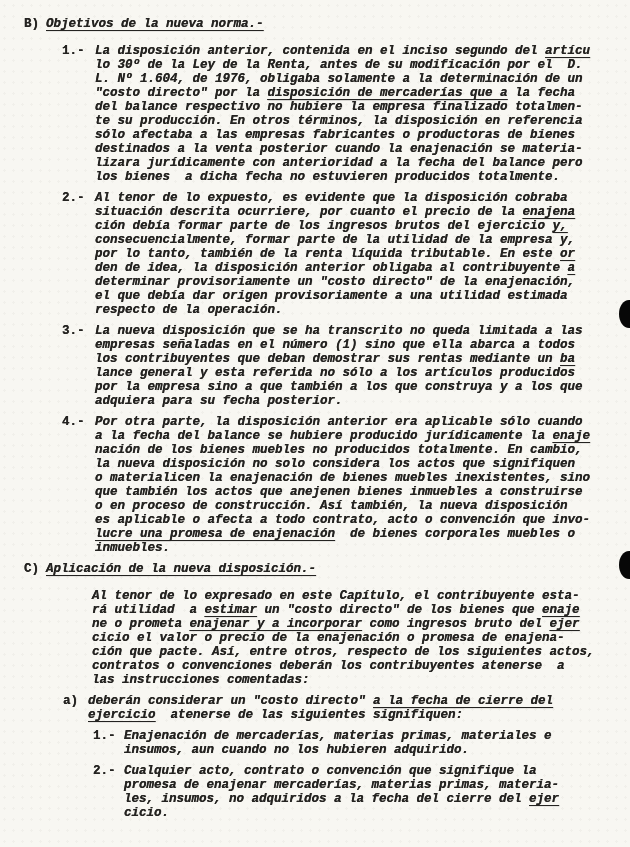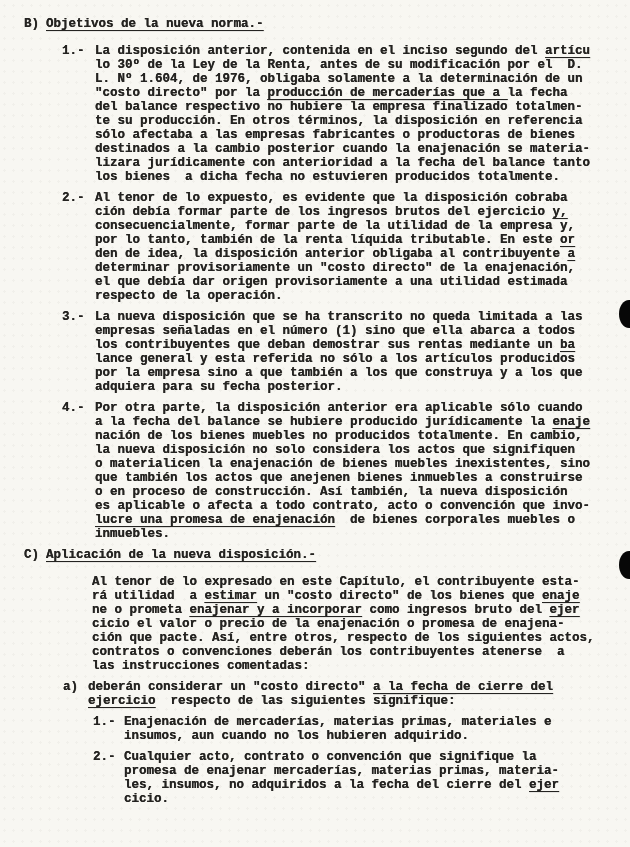--- a/index.html
+++ b/index.html
@@ -15,21 +15,21 @@
     padding-top:17px;
     font-family:"Liberation Mono","DejaVu Sans Mono",monospace;
     font-size:12.5px;
     font-weight:700;
     color:#242321;
     text-shadow:0 0 0.6px rgba(25,22,18,0.85), 0.4px 0.4px 0 rgba(25,22,18,0.2);
   }
   .block{display:flex;margin:0 0 7px 0;}
   .block .label{flex:none;white-space:pre;}
   .lines{flex:1 1 auto;min-width:0;}
-  .line{white-space:pre;line-height:14px;height:14px;}
+  .line{white-space:pre;line-height:14px;height:14px;font-style:italic;}
   .heading{margin-left:24px;margin-bottom:13px;}
   .heading .label{width:22px;}
   .heading-c{margin-top:5px;}
   .l1{margin-left:62px;}
   .l1 .label{width:33px;}
   .plain{margin-left:92px;align-items:center;}
   .la{margin-left:63px;}
   .la .label{width:25px;}
   .l2{margin-left:93px;}
   .l2 .label{width:31px;}
@@ -53,33 +53,34 @@
         <div class="lines">
           <div class="line"><span class="u">Objetivos de la nueva norma.-</span></div>
         </div>
       </div>
       <div class="block l1">
         <span class="label">1.-</span>
         <div class="lines">
           <div class="line"><span class="">La disposición anterior, contenida en el inciso segundo del </span><span class="u">artícu</span></div>
           <div class="line"><span class="">lo 30º de la Ley de la Renta, antes de su modificación por el  D.</span></div>
           <div class="line"><span class="">L. Nº 1.604, de 1976, obligaba solamente a la determinación de un</span></div>
-          <div class="line"><span class="">"costo directo" por la </span><span class="u">producción de mercaderías</span><span class=""> que a la fecha</span></div>
+          <div class="line"><span class="">"costo directo" por la </span><span class="u">disposición de mercaderías</span><span class=""> que a la fecha</span></div>
           <div class="line"><span class="">del balance respectivo </span><span class="o">no hubiere la empresa finalizado</span><span class=""> totalmen-</span></div>
           <div class="line"><span class="">te su producción. En otros términos, la disposición en referencia</span></div>
           <div class="line"><span class="">sólo afectaba a las empresas fabricantes o productoras de bienes</span></div>
-          <div class="line"><span class="">destinados a la cambio posterior cuando la enajenación se materia-</span></div>
-          <div class="line"><span class="">lizara jurídicamente con anterioridad a la fecha del balance tanto</span></div>
+          <div class="line"><span class="">destinados a la venta posterior cuando la enajenación se materia-</span></div>
+          <div class="line"><span class="">lizara jurídicamente con anterioridad a la fecha del balance pero</span></div>
           <div class="line"><span class="">los bienes  a dicha fecha no estuvieren producidos totalmente.</span></div>
         </div>
       </div>
       <div class="block l1">
         <span class="label">2.-</span>
         <div class="lines">
           <div class="line"><span class="">Al tenor de lo expuesto, es evidente que la disposición cobraba</span></div>
+          <div class="line"><span class="">situación descrita ocurriere, por cuanto el precio de la </span><span class="u">enajena</span></div>
           <div class="line"><span class="">ción debía formar parte de los ingresos brutos del ejercicio </span><span class="u">y,</span></div>
           <div class="line"><span class="">consecuencialmente, formar parte de la utilidad de la empresa y,</span></div>
           <div class="line"><span class="">por lo tanto, también de la renta líquida tributable. En este </span><span class="u">or</span></div>
           <div class="line"><span class="">den de idea, la disposición anterior obligaba al contribuyente </span><span class="u">a</span></div>
           <div class="line"><span class="">determinar provisoriamente un "costo directo" de la enajenación,</span></div>
           <div class="line"><span class="">el que debía dar origen provisoriamente a una utilidad estimada</span></div>
           <div class="line"><span class="">respecto de la operación.</span></div>
         </div>
       </div>
       <div class="block l1">
@@ -122,21 +123,21 @@
           <div class="line"><span class="">cicio el valor o precio de la enajenación o promesa de enajena-</span></div>
           <div class="line"><span class="">ción que pacte. Así, entre otros, respecto de los siguientes actos,</span></div>
           <div class="line"><span class="">contratos o convenciones deberán los contribuyentes atenerse  a</span></div>
           <div class="line"><span class="">las instrucciones comentadas:</span></div>
         </div>
       </div>
       <div class="block la">
         <span class="label">a)</span>
         <div class="lines">
           <div class="line"><span class="">deberán considerar un "costo directo" </span><span class="u">a la fecha de cierre del</span></div>
-          <div class="line"><span class="u">ejercicio</span><span class="">  respecto de las siguientes </span><span class="o">signifique:</span></div>
+          <div class="line"><span class="u">ejercicio</span><span class="">  atenerse de las siguientes </span><span class="o">signifiquen:</span></div>
         </div>
       </div>
       <div class="block l2">
         <span class="label">1.-</span>
         <div class="lines">
           <div class="line"><span class="">Enajenación de mercaderías, materias primas, materiales e</span></div>
           <div class="line"><span class="">insumos, aun cuando no los hubieren adquirido.</span></div>
         </div>
       </div>
       <div class="block l2 last">

